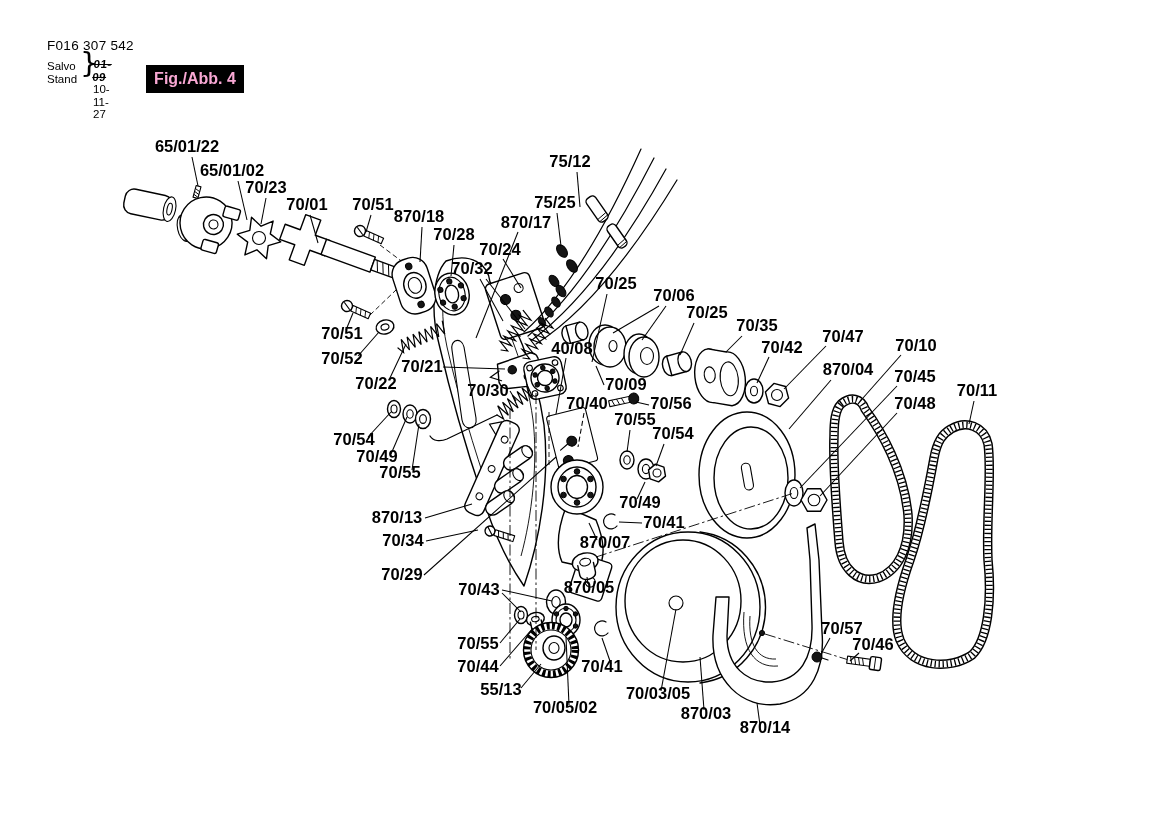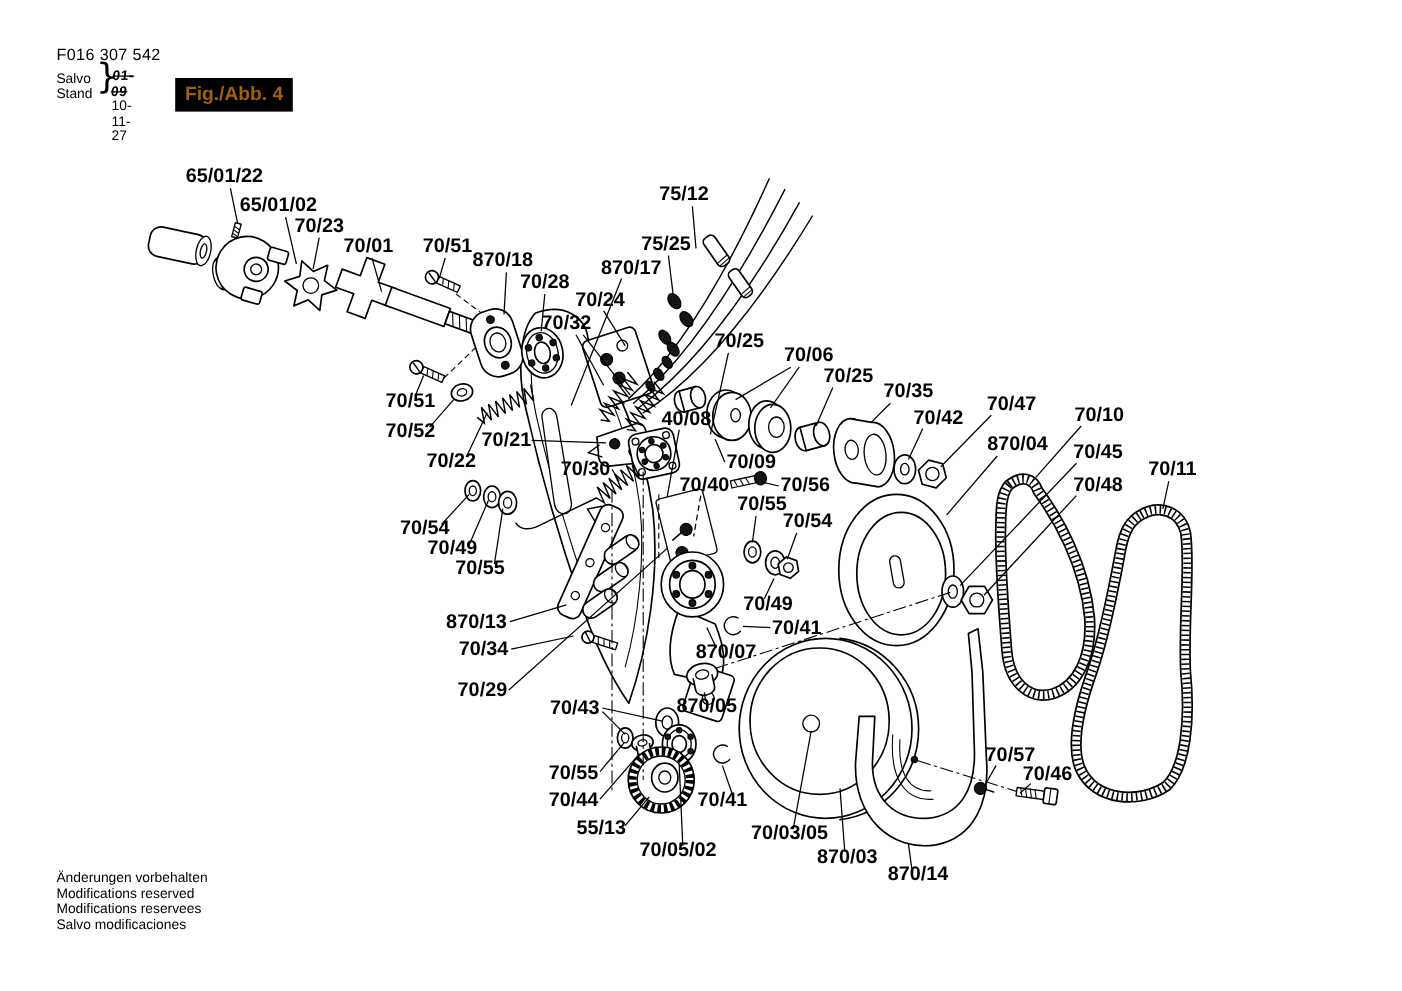--- a/index.html
+++ b/index.html
@@ -6,21 +6,21 @@
   .page{position:relative;width:1168px;height:826px;background:#ffffff;overflow:hidden;
         font-family:"Liberation Sans", sans-serif;color:#000;}
   
   .doc-number{position:absolute;left:47px;top:38px;font-size:13.5px;letter-spacing:.3px;}
   .rev-block{position:absolute;left:47px;top:60px;font-size:11.5px;line-height:12.5px;}
   .rev-words{display:inline-block;vertical-align:top;}
   .rev-brace{position:absolute;left:33px;top:-3px;font-size:29px;font-weight:400;font-family:"DejaVu Sans",sans-serif;}
   .rev-dates{position:absolute;left:46px;top:-2px;}
   .date-old{display:block;text-decoration:line-through;transform:skewX(-6deg);font-weight:700;letter-spacing:.5px;}
   .date-new{display:block;}
-  .fig-box{position:absolute;left:146px;top:65px;width:98px;height:28px;background:#000;color:#a16207;
+  .fig-box{position:absolute;left:146px;top:65px;width:98px;height:28px;background:#000;color:#f9a8d4;
            display:flex;align-items:center;justify-content:center;font-size:16px;font-weight:700;}
   
   .footer{position:absolute;left:47px;top:726px;font-size:11.5px;line-height:13px;}
   
   svg{position:absolute;left:0;top:0;}
   .p   {fill:#fff;stroke:#000;stroke-width:1.4;stroke-linejoin:round;stroke-linecap:round;}
   .pt  {fill:#fff;stroke:#000;stroke-width:1.1;stroke-linejoin:round;}
   .ln  {fill:none;stroke:#000;stroke-width:1.2;stroke-linecap:round;}
   .thin{fill:none;stroke:#000;stroke-width:.9;}
   .dk  {fill:#151515;stroke:#000;stroke-width:1;}
@@ -539,19 +539,13 @@
         <text x="565" y="713" class="lbl">70/05/02</text>
         <text x="602" y="672" class="lbl">70/41</text>
         <text x="658" y="699" class="lbl">70/03/05</text>
         <text x="706" y="719" class="lbl">870/03</text>
         <text x="765" y="733" class="lbl">870/14</text>
         <text x="842" y="634" class="lbl">70/57</text>
         <text x="873" y="650" class="lbl">70/46</text>
       </g>
   </svg>
 
-  <div class="footer" id="footer">
-      <div>Änderungen vorbehalten</div>
-      <div>Modifications reserved</div>
-      <div>Modifications reservees</div>
-      <div>Salvo modificaciones</div>
-    </div>
 </div>
 
 </body></html>

